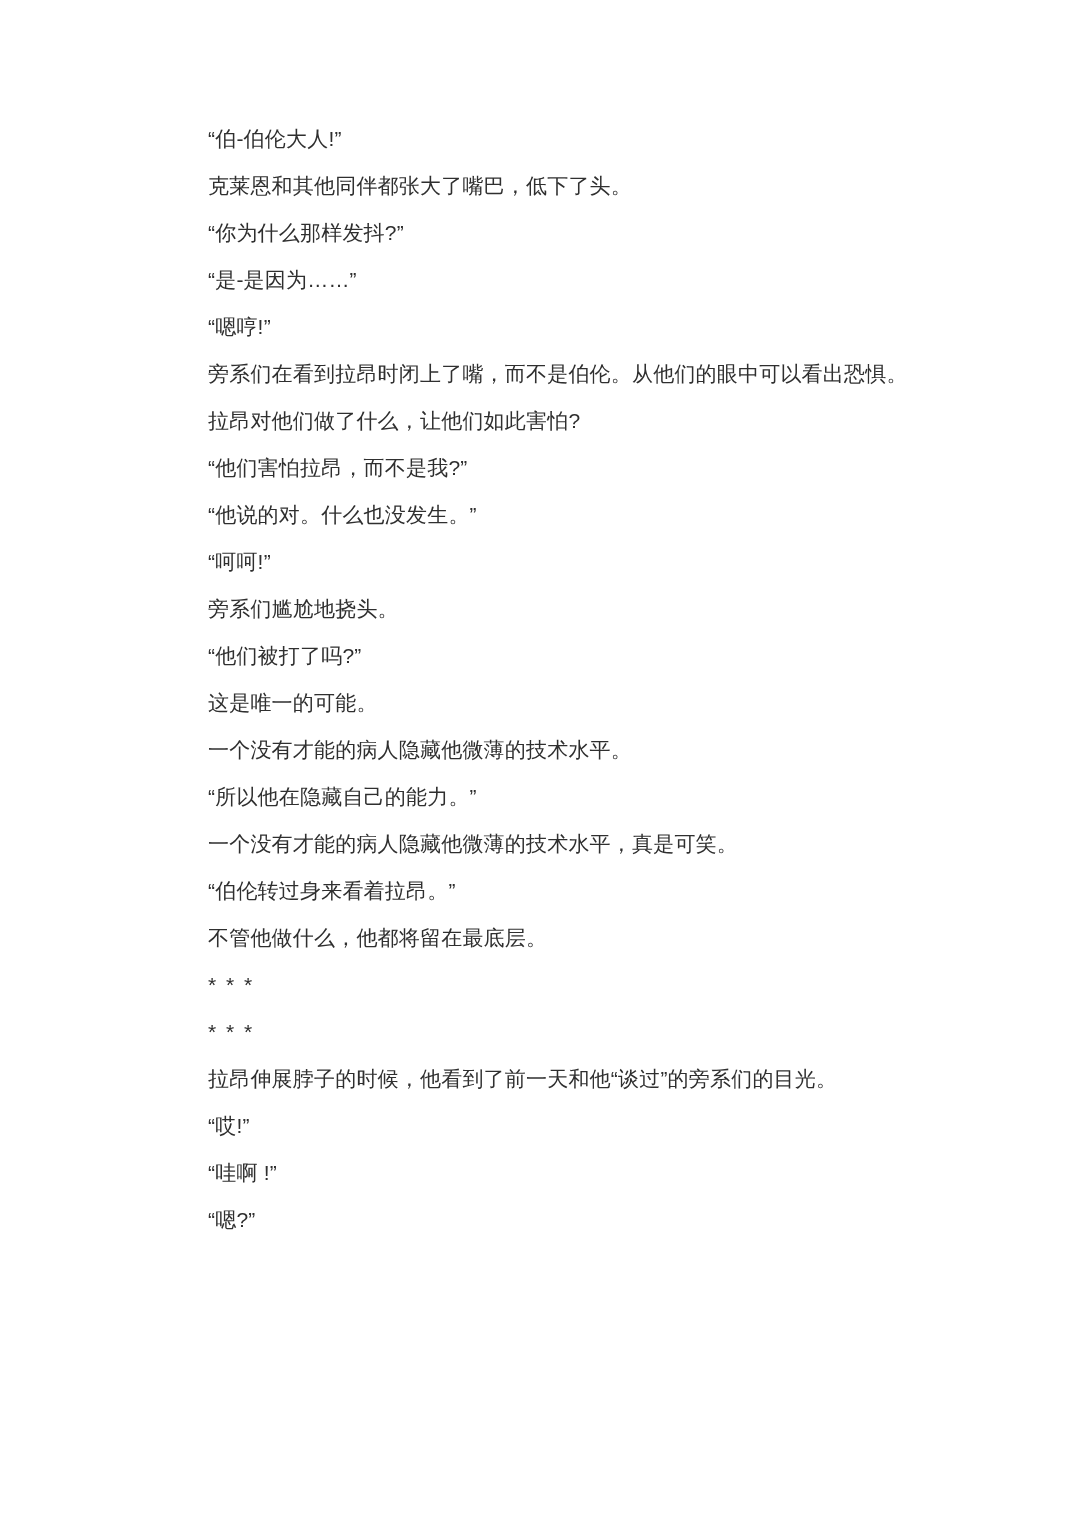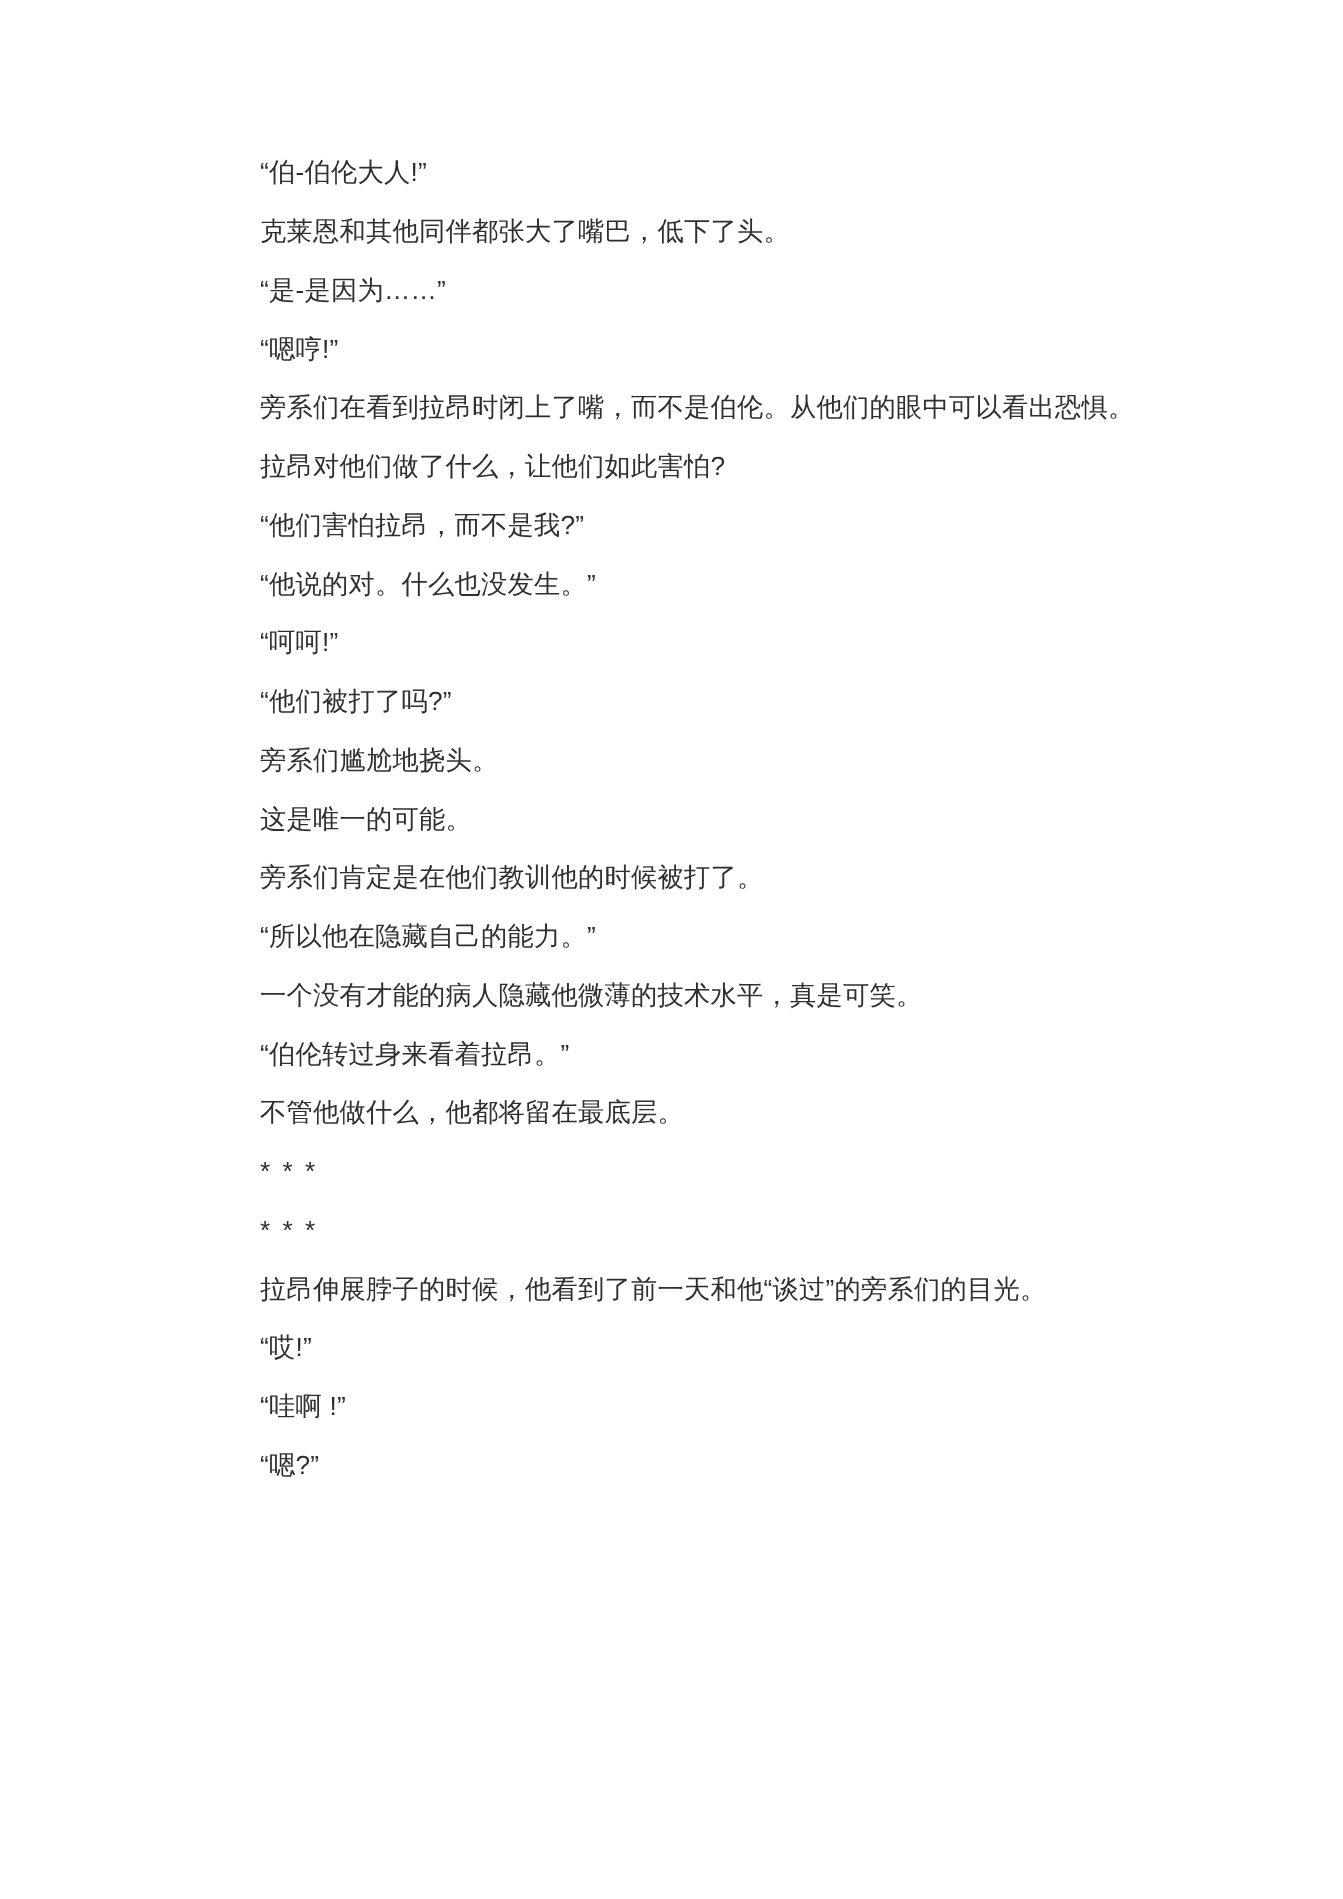--- a/index.html
+++ b/index.html
@@ -28,31 +28,32 @@
     letter-spacing: 2px;
   }
 </style>
 </head>
 <body>
 
 <div class="page">
   <div class="content">
     <p>“伯-伯伦大人!”</p>
     <p>克莱恩和其他同伴都张大了嘴巴，低下了头。</p>
+    <p>“你为什么那样发抖?”</p>
     <p>“是-是因为……”</p>
     <p>“嗯哼!”</p>
     <p>旁系们在看到拉昂时闭上了嘴，而不是伯伦。从他们的眼中可以看出恐惧。</p>
     <p>拉昂对他们做了什么，让他们如此害怕?</p>
     <p>“他们害怕拉昂，而不是我?”</p>
     <p>“他说的对。什么也没发生。”</p>
     <p>“呵呵!”</p>
+    <p>旁系们尴尬地挠头。</p>
     <p>“他们被打了吗?”</p>
-    <p>旁系们尴尬地挠头。</p>
     <p>这是唯一的可能。</p>
-    <p>旁系们肯定是在他们教训他的时候被打了。</p>
+    <p>一个没有才能的病人隐藏他微薄的技术水平。</p>
     <p>“所以他在隐藏自己的能力。”</p>
     <p>一个没有才能的病人隐藏他微薄的技术水平，真是可笑。</p>
     <p>“伯伦转过身来看着拉昂。”</p>
     <p>不管他做什么，他都将留在最底层。</p>
     <p class="separator">* * *</p>
     <p class="separator">* * *</p>
     <p>拉昂伸展脖子的时候，他看到了前一天和他“谈过”的旁系们的目光。</p>
     <p>“哎!”</p>
     <p>“哇啊 !”</p>
     <p>“嗯?”</p>

